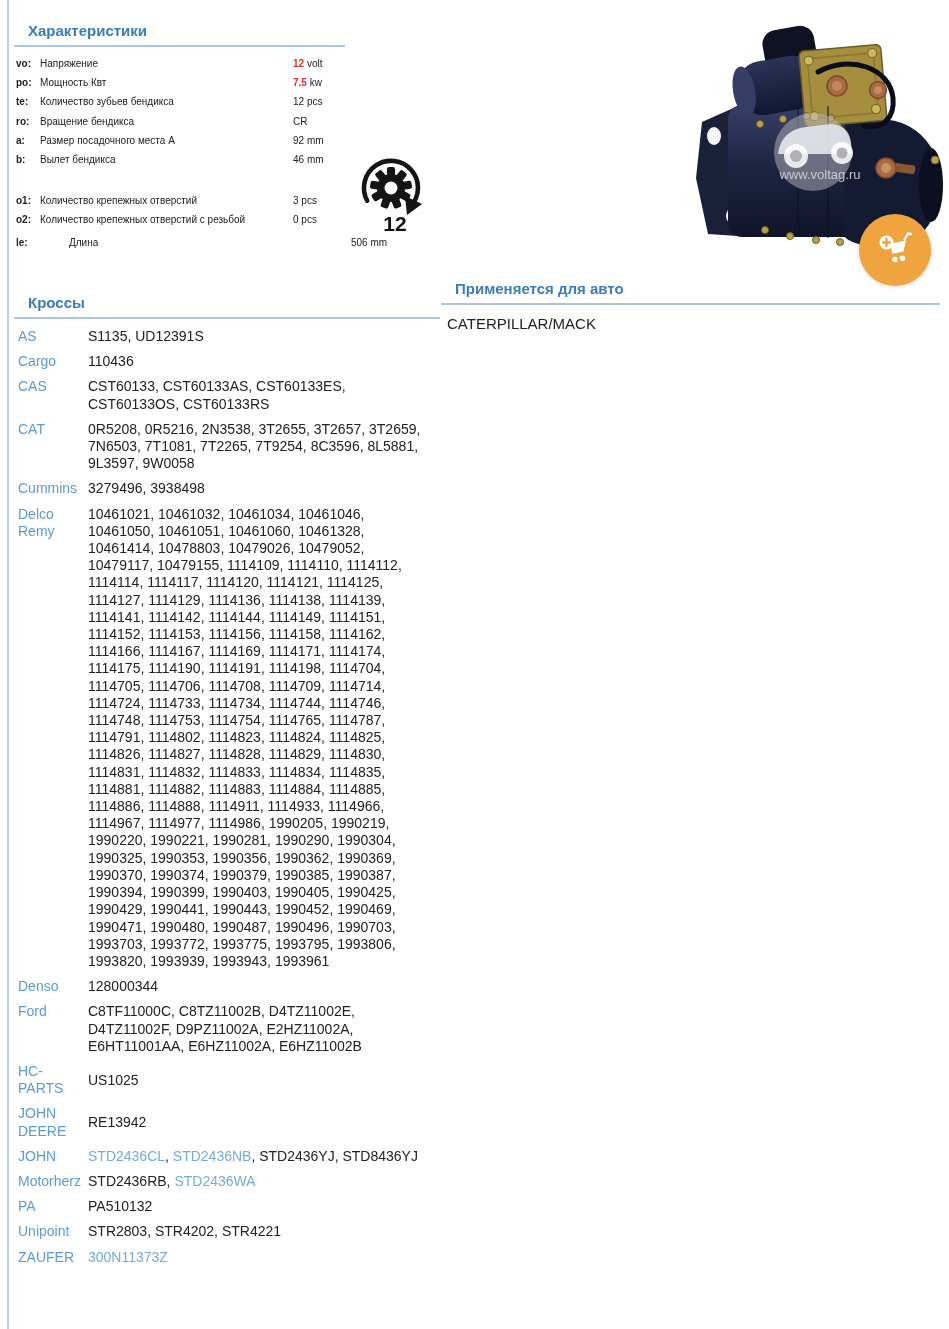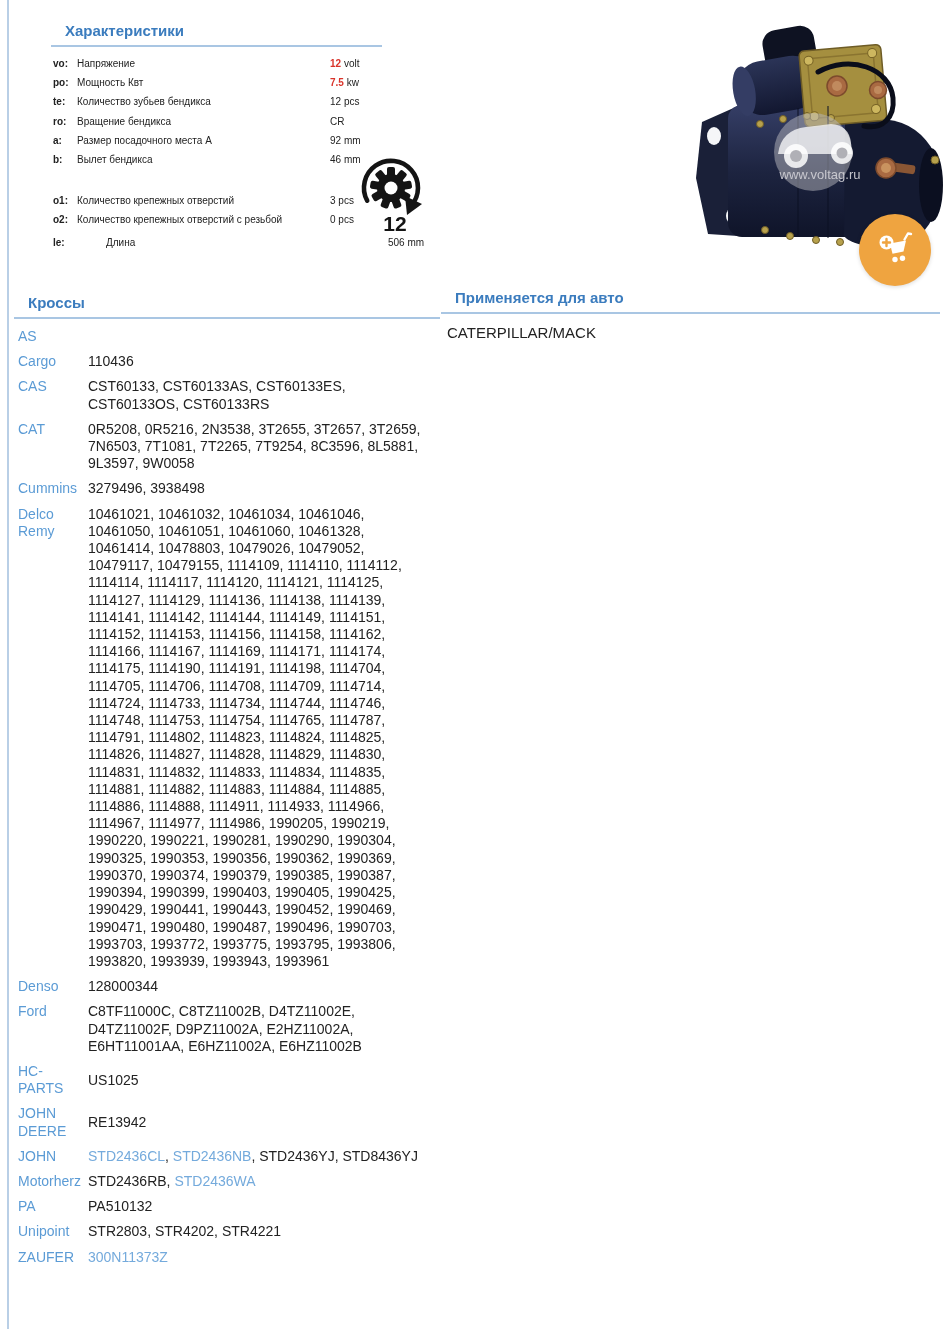--- a/index.html
+++ b/index.html
@@ -8,21 +8,21 @@
 
   .page { position:relative; width:949px; height:1329px; background:#fff; overflow:hidden; }
 
   .left-border { position:absolute; left:7px; top:0; width:2px; height:100%; background:#b9cfe6; }
 
   .sec { position:absolute; }
   .sec-head { margin:0; padding-left:14px; font-size:15px; font-weight:bold; color:#3b7cbe; line-height:17px; }
   .rule { height:0; border-bottom:2px solid #a9c6e3; margin-top:6px; }
 
   
-  #char-sec { left:14px; top:22px; width:331px;margin-left:37px; }
+  #char-sec { left:14px; top:22px; width:331px; }
   .char-table { margin-top:7px; }
   .char-row { display:grid; grid-template-columns:24px 253px 1fr; padding-left:2px;
               font-size:10px; line-height:19.2px; align-items:start; }
   .char-code { font-weight:bold; }
   .char-value { white-space:nowrap; }
   .char-value .red { color:#d9342b; font-weight:bold; font-style:normal; }
   .char-value .plain { font-weight:normal; font-style:normal; }
   .gap-lg { margin-top:22px; }
   .gap-sm { margin-top:3px;gap:29px; }
 
@@ -39,21 +39,21 @@
   
   #crosses-sec { left:14px; top:294px; width:426px; }
   .x-table { margin-top:9px; }
   .x-row { display:grid; grid-template-columns:70px 344px; padding-left:4px; margin-bottom:8px;
            font-size:14px; line-height:17.2px; }
   .x-brand { color:#5b9bd5; align-self:start; cursor:pointer; }
   .x-vals { color:#222; align-self:center; }
   .x-link { color:#74aadc; cursor:pointer; }
 
   
-  #apps-sec { left:441px; top:289px; width:499px; }
+  #apps-sec { left:441px; top:280px; width:499px; }
   .apps-list { margin-top:9px; }
   .app-item { padding-left:6px; font-size:15px; color:#222; line-height:19px; }
 </style>
 </head>
 <body>
 
 <div class="page">
   <div class="left-border"></div>
 
   <section class="sec" id="char-sec">
@@ -213,20 +213,21 @@
       </svg>
     </button>
   </figure>
 
   <section class="sec" id="crosses-sec">
     <h2 class="sec-head">Кроссы</h2>
     <div class="rule"></div>
     <div class="x-table">
         <div class="x-row">
           <span class="x-brand">AS</span>
+          <span class="x-vals"><span class="x-plain">S1135</span>, <span class="x-plain">UD12391S</span></span>
         </div>
         <div class="x-row">
           <span class="x-brand">Cargo</span>
           <span class="x-vals"><span class="x-plain">110436</span></span>
         </div>
         <div class="x-row">
           <span class="x-brand">CAS</span>
           <span class="x-vals"><span class="x-plain">CST60133</span>, <span class="x-plain">CST60133AS</span>, <span class="x-plain">CST60133ES</span>, <span class="x-plain">CST60133OS</span>, <span class="x-plain">CST60133RS</span></span>
         </div>
         <div class="x-row">

